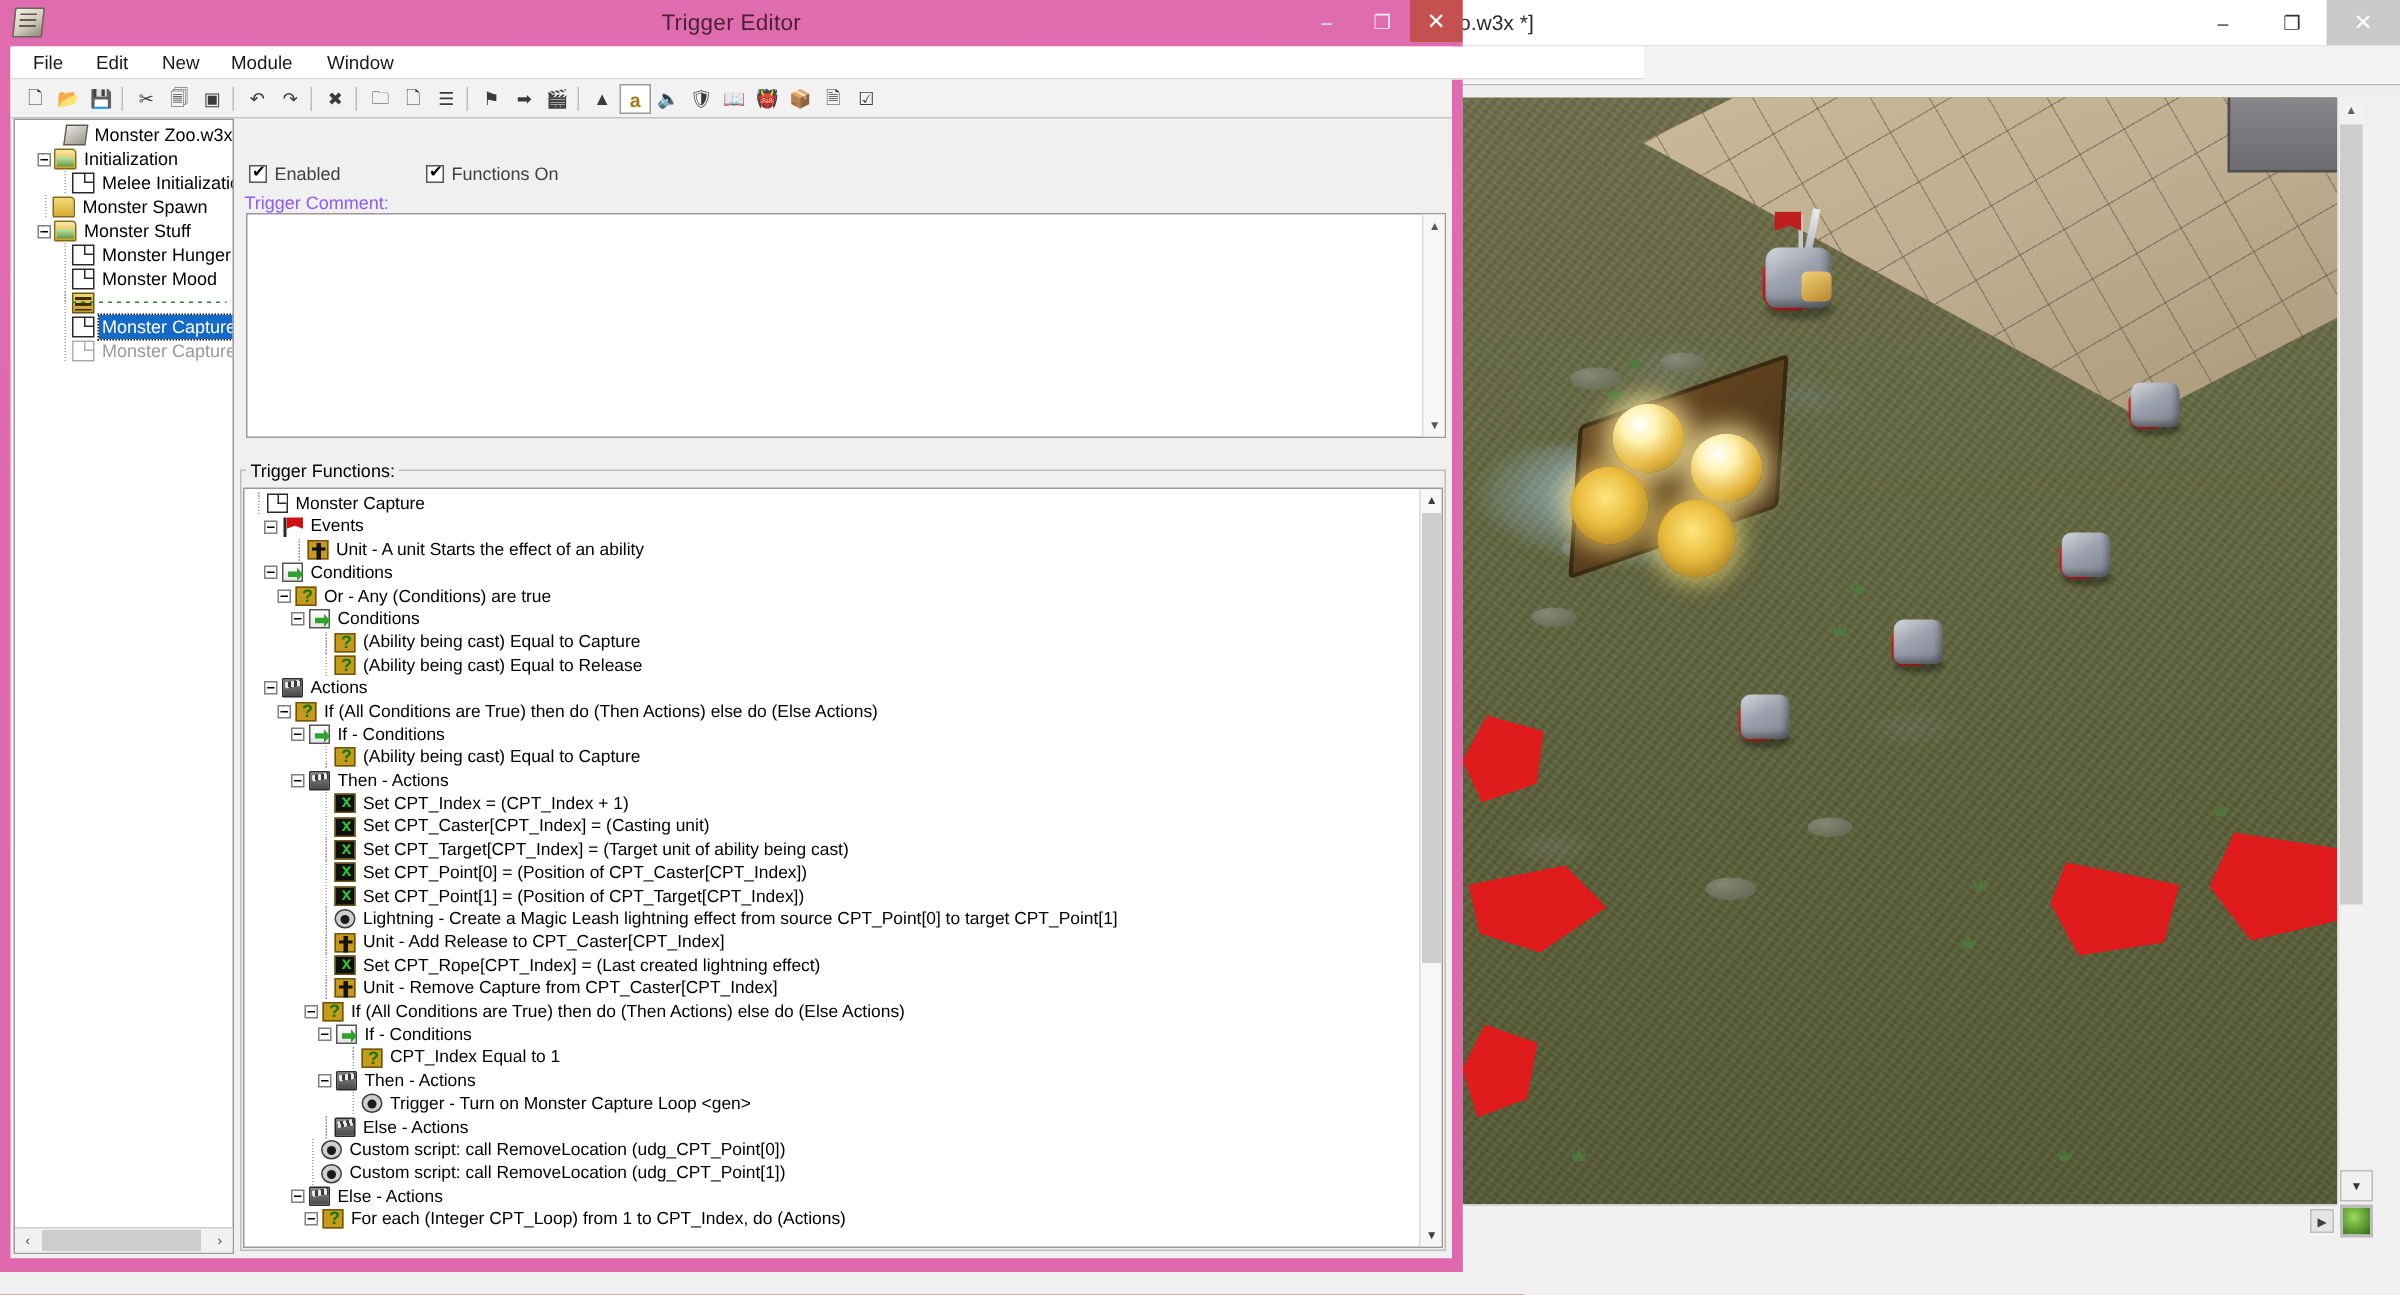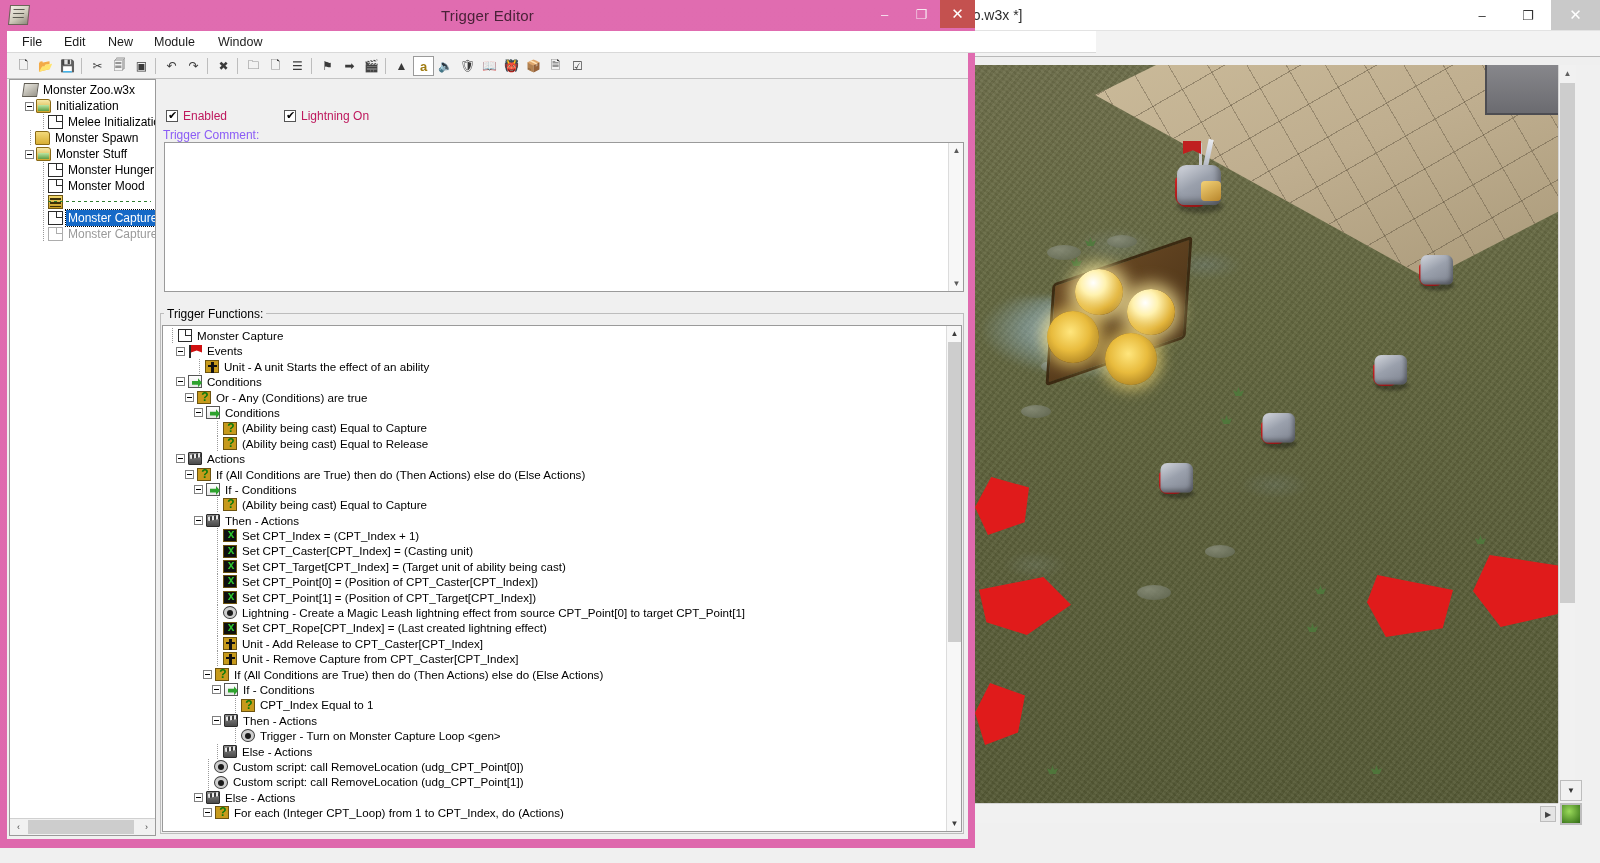--- a/index.html
+++ b/index.html
@@ -270,21 +270,21 @@
     position: absolute; left: 0; bottom: 0; width: 100%; height: 17px;
     background: #f1f1f1; border-top: 1px solid #d0d0d0;
   }
   #te-tree-hscroll .ha { position:absolute; top:0; width:17px; height:16px; display:flex;
     align-items:center; justify-content:center; font-size:9px; color:#444; }
   #te-tree-hscroll .hthumb { position:absolute; left:18px; top:1px; width:106px; height:14px; background:#cdcdcd; }
 
   
   #te-right { position: absolute; left: 151px; top: 48px; width: 808px; height: 757px; }
 
-  .chk-row { position: absolute; font-size: 12px; color: #be185d; display:flex; align-items:center; }
+  .chk-row { position: absolute; font-size: 12px; color: #404040; display:flex; align-items:center; }
   .chkbox {
     width: 12px; height: 12px; border: 1px solid #555; background: #fff;
     margin-right: 5px; position: relative; flex: 0 0 auto;
   }
   .chkbox::after {
     content:"✔"; position:absolute; left:1px; top:-3px; font-size:11px; color:#000; line-height:14px;
   }
   #lbl-trigger-comment { position: absolute; left: 5px; top: 25px; font-size: 12px; color:#8b5cf6; }
   #comment-box {
     position: absolute; left: 6px; top: 67px; width: 800px; height: 150px;
@@ -569,21 +569,21 @@
           <div class="tb-btn" style="left: 538px;">
             <span style="font-size: 12px; color: rgb(58, 58, 58); font-weight: normal;">🗎</span>
           </div>
           <div class="tb-btn" style="left: 560px;">
             <span style="font-size: 12px; color: rgb(58, 58, 58); font-weight: normal;">☑</span>
           </div>
         </div>
 
       <div id="te-tree-panel">
         <div id="te-tree">
-            <div class="tnode" style="padding-left: 2px;">
+            <div class="tnode" style="padding-left: 2px; margin-left: 20px;">
               <span class="exp-spacer"></span>
               <span class="ico ico-map"></span>
               <span class="tlabel">Monster Zoo.w3x</span>
             </div>
             <div class="tnode" style="padding-left: 15px;">
               <span class="exp-box"></span>
               <span class="ico ico-folder open"></span>
               <span class="tlabel">Initialization</span>
             </div>
             <div class="tnode" style="padding-left: 28px;">
@@ -636,21 +636,21 @@
       </div>
 
       <div id="te-right">
 
         <div class="chk-row" style="left:8px; top:30px;">
           <span class="chkbox"></span>
           <span>Enabled</span>
         </div>
         <div class="chk-row" style="left:126px; top:30px;">
           <span class="chkbox"></span>
-          <span>Lightning On</span>
+          <span>Functions On</span>
         </div>
 
         <div id="lbl-trigger-comment" style="top:49px;">Trigger Comment:</div>
 
         <div id="comment-box" style="top:63px;">
           <div id="comment-vs">
             <div class="a" style="top:0;">▲</div>
             <div class="a" style="bottom:0;">▼</div>
           </div>
         </div>
@@ -770,28 +770,28 @@
                 </div>
                 <div class="fnode">
                   <span class="fgap" style="width: 49px;"></span>
                   <span class="fdots"></span>
                   <span class="fi fi-gear"></span>
                   <span class="flabel">Lightning - Create a Magic Leash lightning effect from source CPT_Point[0] to target CPT_Point[1]</span>
                 </div>
                 <div class="fnode">
                   <span class="fgap" style="width: 49px;"></span>
                   <span class="fdots"></span>
+                  <span class="fi fi-unit"></span>
+                  <span class="flabel">Unit - Add Release  to CPT_Caster[CPT_Index]</span>
+                </div>
+                <div class="fnode">
+                  <span class="fgap" style="width: 49px;"></span>
+                  <span class="fdots"></span>
                   <span class="fi fi-set"></span>
                   <span class="flabel">Set CPT_Rope[CPT_Index] = (Last created lightning effect)</span>
-                </div>
-                <div class="fnode">
-                  <span class="fgap" style="width: 49px;"></span>
-                  <span class="fdots"></span>
-                  <span class="fi fi-unit"></span>
-                  <span class="flabel">Unit - Add Release  to CPT_Caster[CPT_Index]</span>
                 </div>
                 <div class="fnode">
                   <span class="fgap" style="width: 49px;"></span>
                   <span class="fdots"></span>
                   <span class="fi fi-unit"></span>
                   <span class="flabel">Unit - Remove Capture  from CPT_Caster[CPT_Index]</span>
                 </div>
                 <div class="fnode">
                   <span class="fgap" style="width: 40px;"></span>
                   <span class="fexp"></span>

